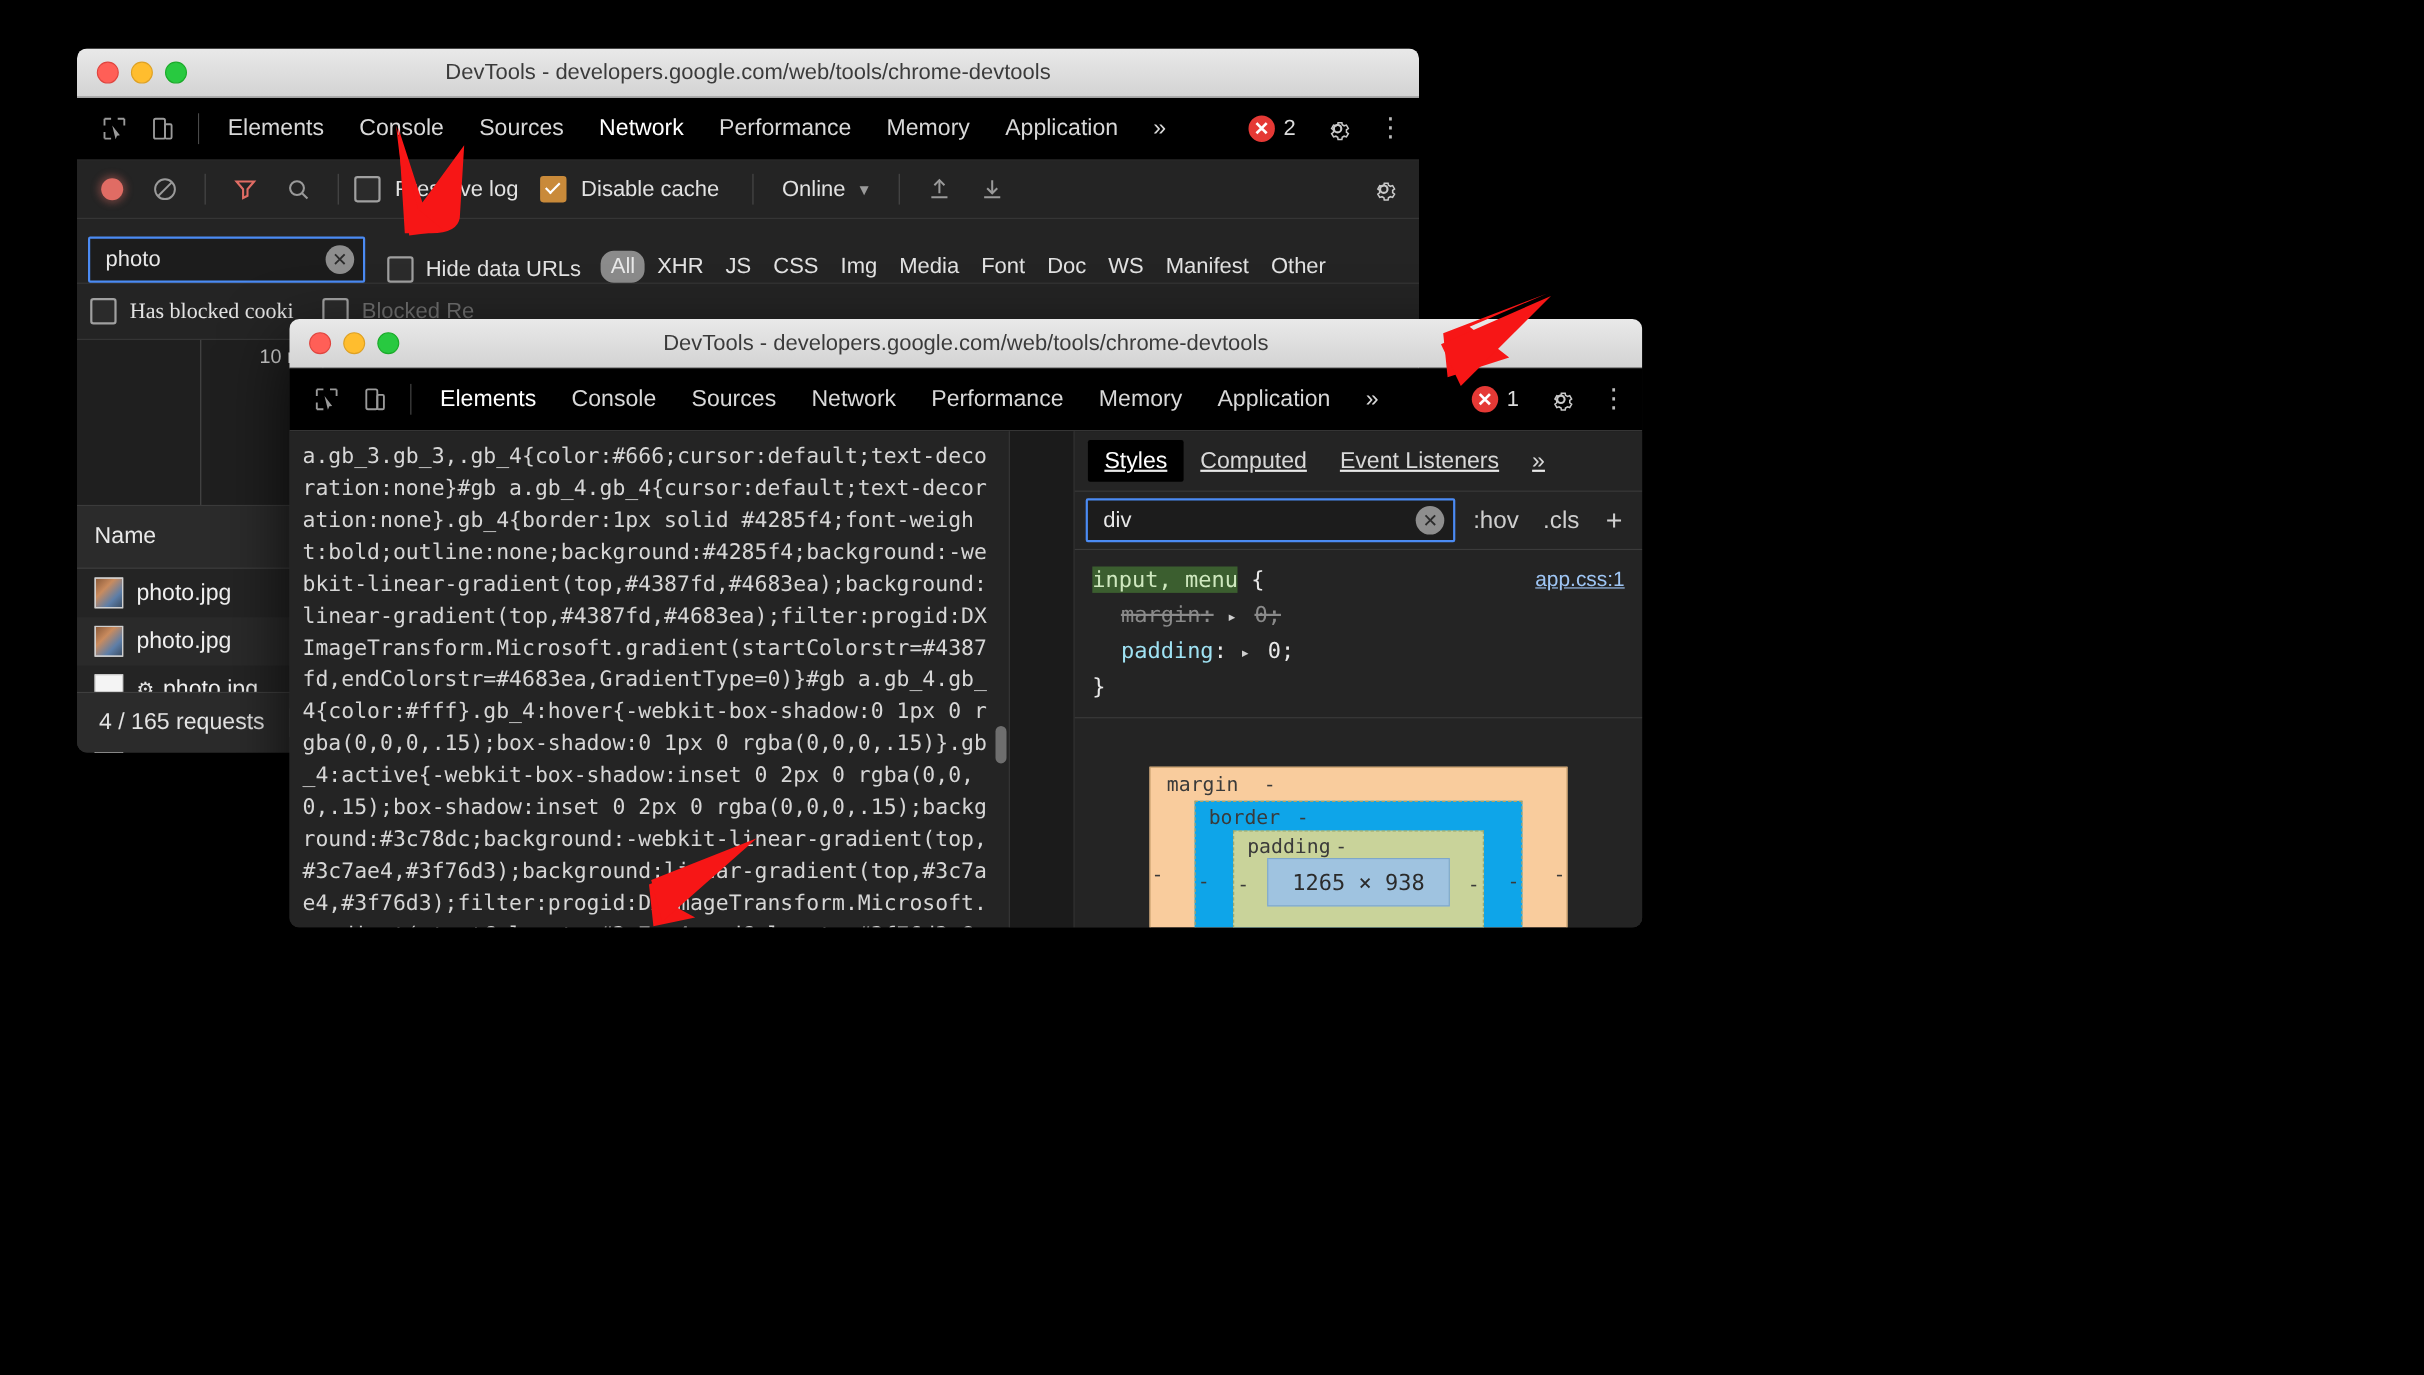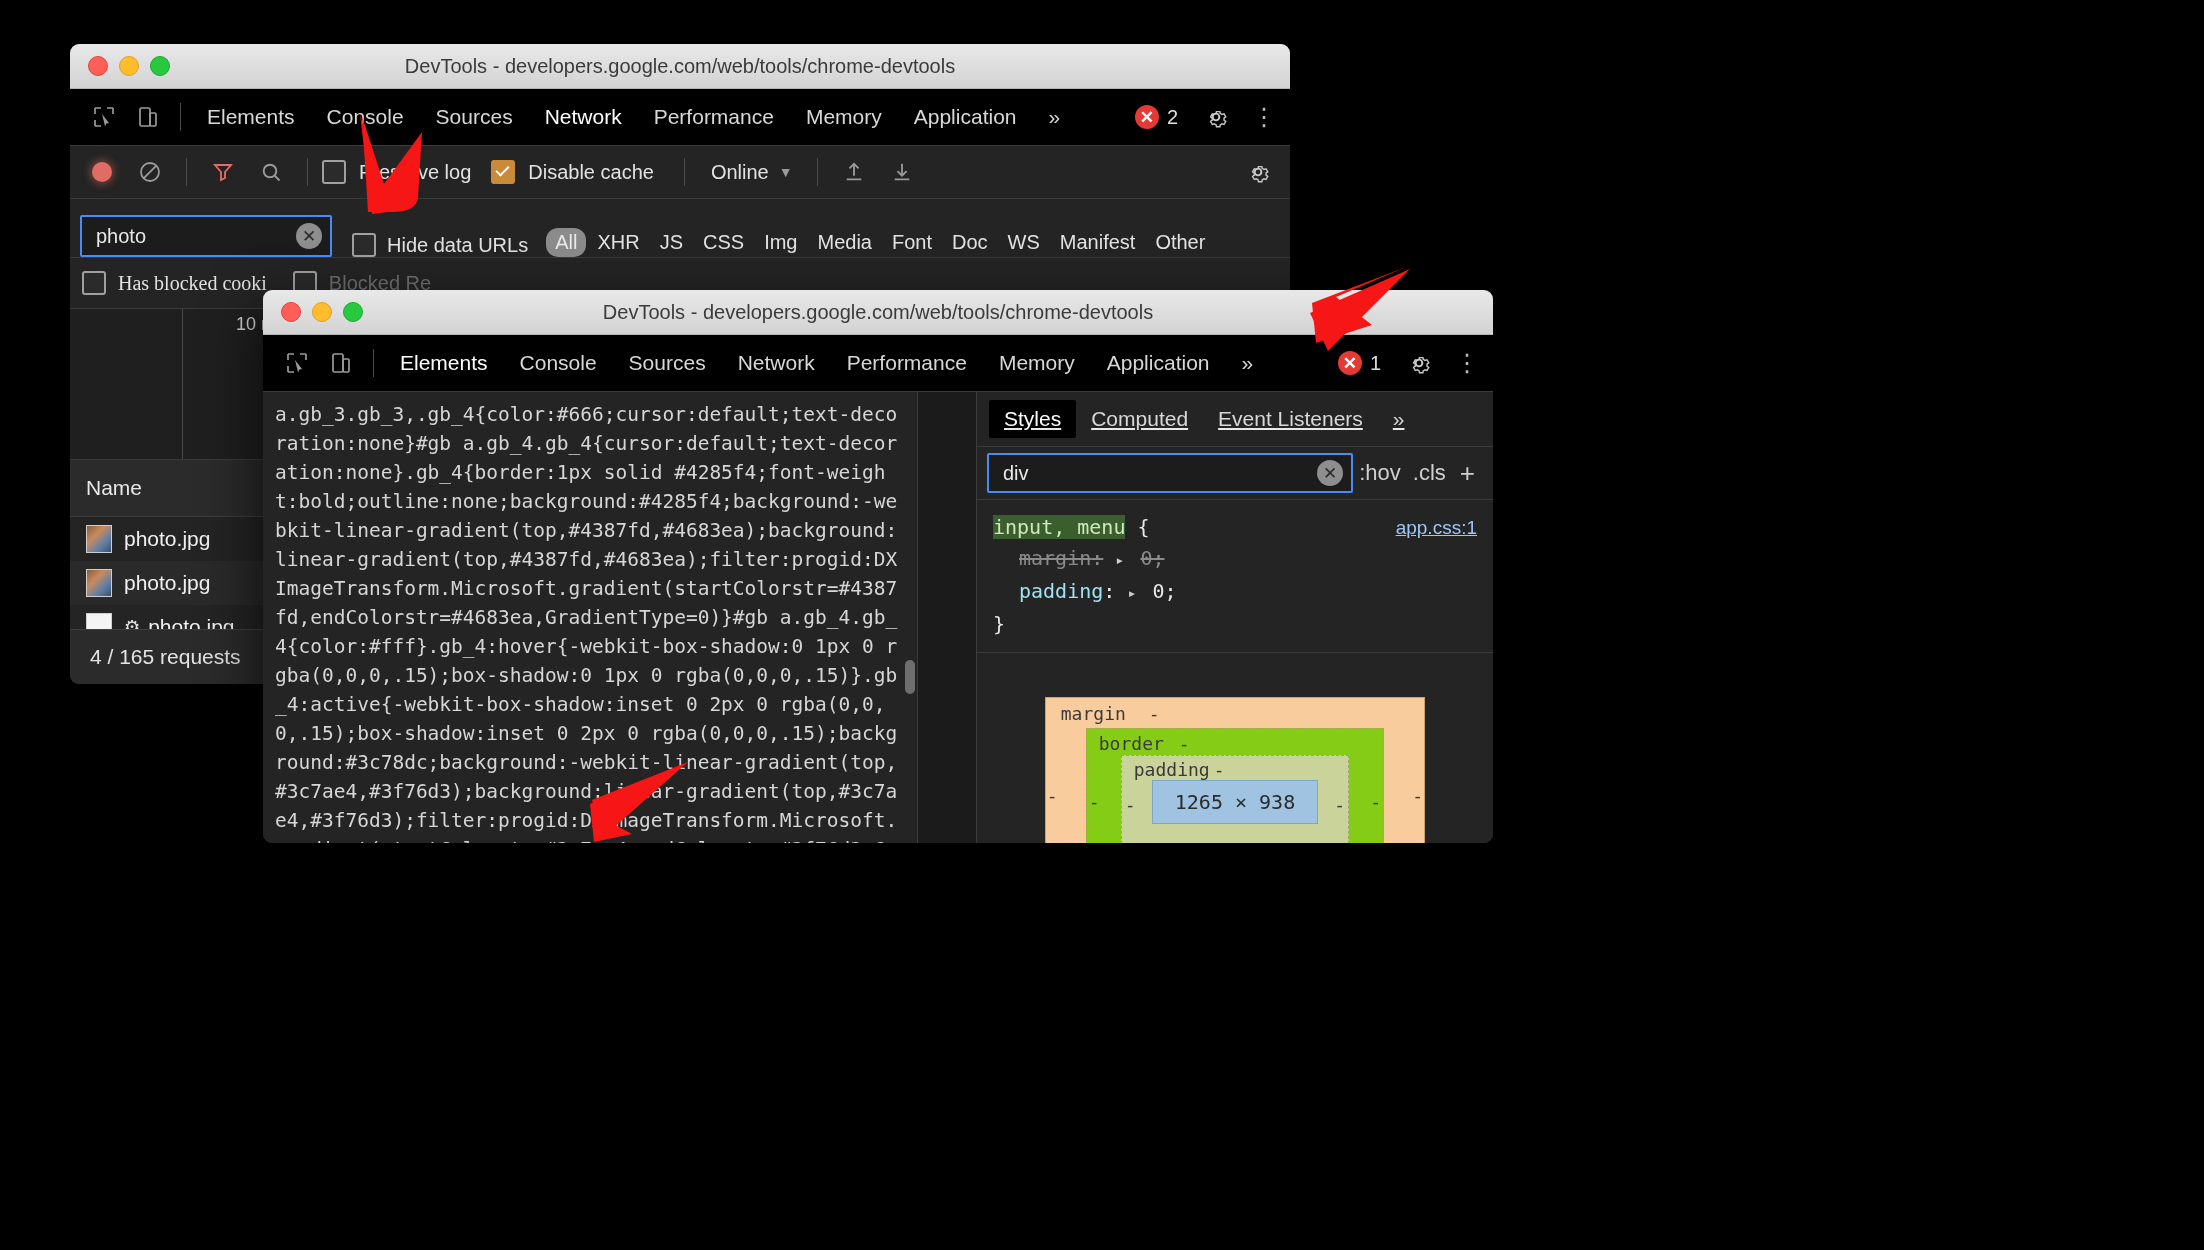--- a/index.html
+++ b/index.html
@@ -82,21 +82,21 @@
   .codepane{flex:0 0 654px;position:relative;overflow:hidden;padding:8px 14px 0 12px;box-sizing:border-box;}
   .code{font-family:"DejaVu Sans Mono",monospace;font-size:19.5px;line-height:29px;
         white-space:pre-wrap;word-break:break-all;color:#d6d6d6;}
   .scrollthumb{position:absolute;right:2px;top:268px;width:10px;height:34px;background:#6e6e6e;border-radius:5px;}
   .sidestrip{flex:0 0 58px;background:#1b1b1b;border-left:1px solid #3b3b3b;border-right:1px solid #3b3b3b;}
 
   .stylespane{flex:1;background:#242424;display:flex;flex-direction:column;}
   .stytabs{display:flex;align-items:center;height:54px;border-bottom:1px solid #3b3b3b;padding-left:12px;text-decoration:underline;}
   .stytab{font-size:21px;color:#d8d8d8;padding:7px 15px;border-radius:2px;}
   .stytab.active{background:#000;color:#fff;}
-  .styfilterrow{display:flex;align-items:center;height:52px;padding:0 10px;
+  .styfilterrow{display:flex;align-items:center;height:52px;padding:0 10px;gap:10px;
                 border-bottom:1px solid #3b3b3b;}
   .styfbox{position:relative;flex:1;height:40px;background:#1c1c1c;border:2px solid #4b8bf4;border-radius:2px;
            display:flex;align-items:center;padding:0 12px;box-sizing:border-box;}
   .styfbox input{background:transparent;border:0;outline:0;color:#e8e8e8;font-size:20px;
            font-family:"Liberation Sans",sans-serif;width:100%;}
   .hovbtn{font-size:22px;color:#cfcfcf;padding:0 6px;}
   .plusbtn{font-size:26px;color:#cfcfcf;padding:0 8px;line-height:1;}
   .rulebox{padding:12px 16px;font-family:"DejaVu Sans Mono",monospace;font-size:20px;line-height:31px;
            position:relative;border-bottom:1px solid #3b3b3b;}
   .sel-plain{color:#e8e8e8;}
@@ -105,21 +105,21 @@
   .propdim{color:#8a8a8a;text-decoration:line-through;margin-left:26px;}
   .valz{color:#e8e8e8;}
   .srclink{position:absolute;right:16px;top:12px;color:#9fc6f5;font-size:19px;
            font-family:"Liberation Sans",sans-serif;text-decoration:underline;}
   .arrowt{color:#cfcfcf;font-size:15px;}
 
   
   .bmwrap{flex:1;display:flex;align-items:flex-start;justify-content:center;padding-top:44px;}
   .bm{position:relative;font-family:"DejaVu Sans Mono",monospace;}
   .bm-margin{background:#f9cc9d;border:1px solid #c9a06e;padding:30px 40px;}
-  .bm-border2{background:#84cc16;border:1px dashed #b5a15e;padding:26px 34px;}
+  .bm-border2{background:#0ea5e9;border:1px dashed #b5a15e;padding:26px 34px;}
   .bm-padding{background:#c9d39a;border:1px dashed #98a56b;padding:24px 30px;}
   .bm-content{background:#9fc3e0;border:1px solid #7ea7c9;padding:9px 22px;text-align:center;
               font-size:20px;color:#2b2b2b;}
 
   
   .arrow{position:absolute;pointer-events:none;}
 </style>
 </head>
 <body>
 

